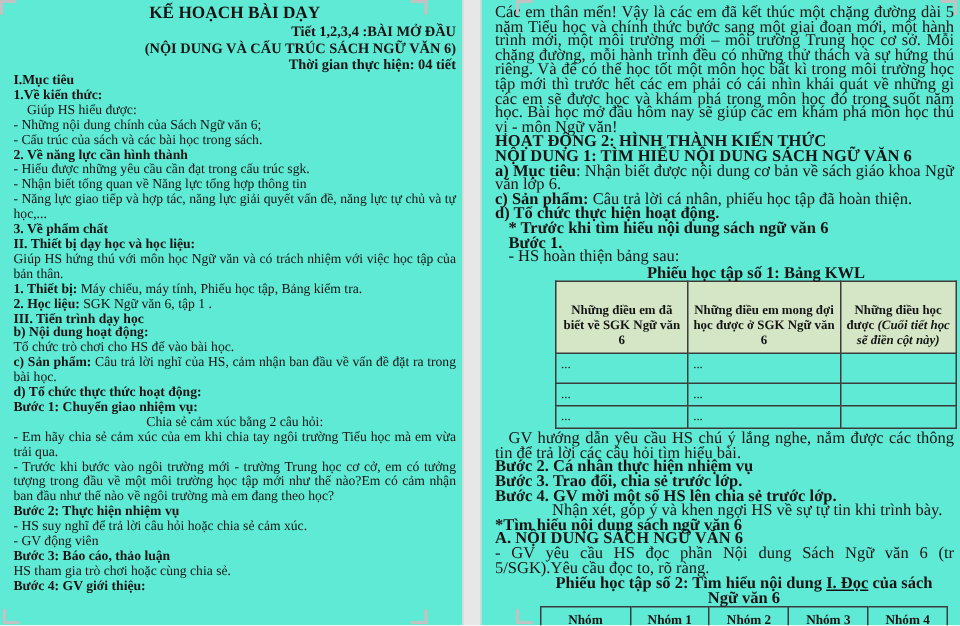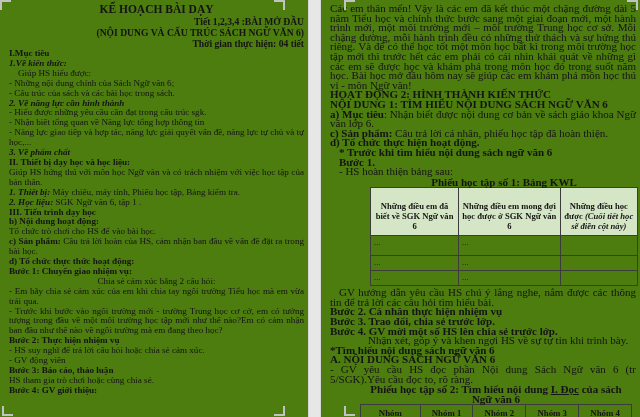--- a/index.html
+++ b/index.html
@@ -1,28 +1,28 @@
 <!DOCTYPE html>
 <html><head>
 <meta charset="utf-8">
 <style>
   html,body{margin:0;padding:0;background:#ffffff;}
   .screen{position:relative;width:640px;height:417px;background:#ffffff;overflow:hidden;
           font-family:"Liberation Serif","DejaVu Serif",serif;color:#141414;}
-  .page{position:absolute;top:0;height:417px;background:#4d7c0f;box-sizing:border-box;}
+  .page{position:absolute;top:0;height:417px;background:#5eead4;box-sizing:border-box;}
   .pageL{left:0;width:308px;padding:3px 4px 0 9px;}
   .pageR{left:321px;width:319px;padding:4px 4px 0 9px;}
   .gap{position:absolute;left:308px;top:0;width:13px;height:417px;background:#e7e7e7;
        border-left:1px solid #d6d6d6;border-right:1px solid #d6d6d6;box-sizing:border-box;}
   p{margin:0;text-align:justify;font-size:9.1px;line-height:9.9px;}
   .pageR p{font-size:11px;line-height:9.6px;}
   .t1{font-size:11.5px;font-weight:bold;text-align:center;line-height:13px;}
   .t2{font-size:9.6px;font-weight:bold;text-align:right;line-height:11px;}
   .bd{font-weight:bold;}
-  .bi{font-weight:bold;font-style:italic;}
+  .bi{font-weight:bold;}
   .c{text-align:center;}
   .ind{text-indent:9px;}
   .ind2{text-indent:38px;}
   .u{text-decoration:underline;}
   .tblwrap{margin:1px 0 2px 40px;width:268px;}
   .tblwrap2{margin:1px 0 0 30px;width:272px;}
   .capt{text-align:center;font-size:9.3px;line-height:10.5px;}
   table{border-collapse:collapse;width:100%;table-layout:fixed;}
   th,td{border:1px solid #3c3c3c;padding:1px 3px;vertical-align:top;
         font-size:8.6px;line-height:10px;font-family:inherit;}
@@ -59,21 +59,21 @@
     <p><span>- Nhận biết tổng quan về Năng lực tổng hợp thông tin</span></p>
     <p><span>- Năng lực giao tiếp và hợp tác, năng lực giải quyết vấn đề, năng lực tự chủ và tự học,...</span></p>
     <p><span class="bi">3. Về phẩm chất</span></p>
     <p><span class="bd">II. Thiết bị dạy học và học liệu:</span></p>
     <p><span>Giúp HS hứng thú với môn học Ngữ văn và có trách nhiệm với việc học tập của bản thân.</span></p>
     <p><span class="bi">1. Thiết bị:</span><span> Máy chiếu, máy tính, Phiếu học tập, Bảng kiểm tra.</span></p>
     <p><span class="bi">2. Học liệu:</span><span> SGK Ngữ văn 6, tập 1 .</span></p>
     <p><span class="bd">III. Tiến trình dạy học</span></p>
     <p><span class="bd">b) Nội dung hoạt động:</span></p>
     <p><span>Tổ chức trò chơi cho HS để vào bài học.</span></p>
-    <p><span class="bd">c) Sản phẩm:</span><span> Câu trả lời hoàn của HS, cảm nhận ban đầu về vấn đề đặt ra trong bài học.</span></p>
+    <p><span class="bd">c) Sản phẩm:</span><span> Câu trả lời nghĩ của HS, cảm nhận ban đầu về vấn đề đặt ra trong bài học.</span></p>
     <p><span class="bd">d) Tổ chức thực thức hoạt động:</span></p>
     <p><span class="bd">Bước 1:  Chuyển giao nhiệm vụ:</span></p>
     <p class="c"><span>Chia sẻ cảm xúc bằng 2 câu hỏi:</span></p>
     <p><span>- Em hãy chia sẻ cảm xúc của em khi chia tay ngôi trường Tiểu học mà em vừa trải qua.</span></p>
     <p><span>- Trước khi bước vào ngôi trường mới - trường Trung học cơ cở, em có tưởng tượng trong đầu về một môi trường học tập mới như thế nào?Em có cảm nhận ban đầu như thế nào về ngôi trường mà em đang theo học?</span></p>
     <p><span class="bd">Bước 2: Thực hiện nhiệm vụ</span></p>
     <p><span>- HS suy nghĩ để trả lời câu hỏi hoặc chia sẻ cảm xúc.</span></p>
     <p><span>- GV động viên</span></p>
     <p><span class="bd">Bước 3: Báo cáo, thảo luận</span></p>
     <p><span>HS tham gia trò chơi hoặc cùng chia sẻ.</span></p>

